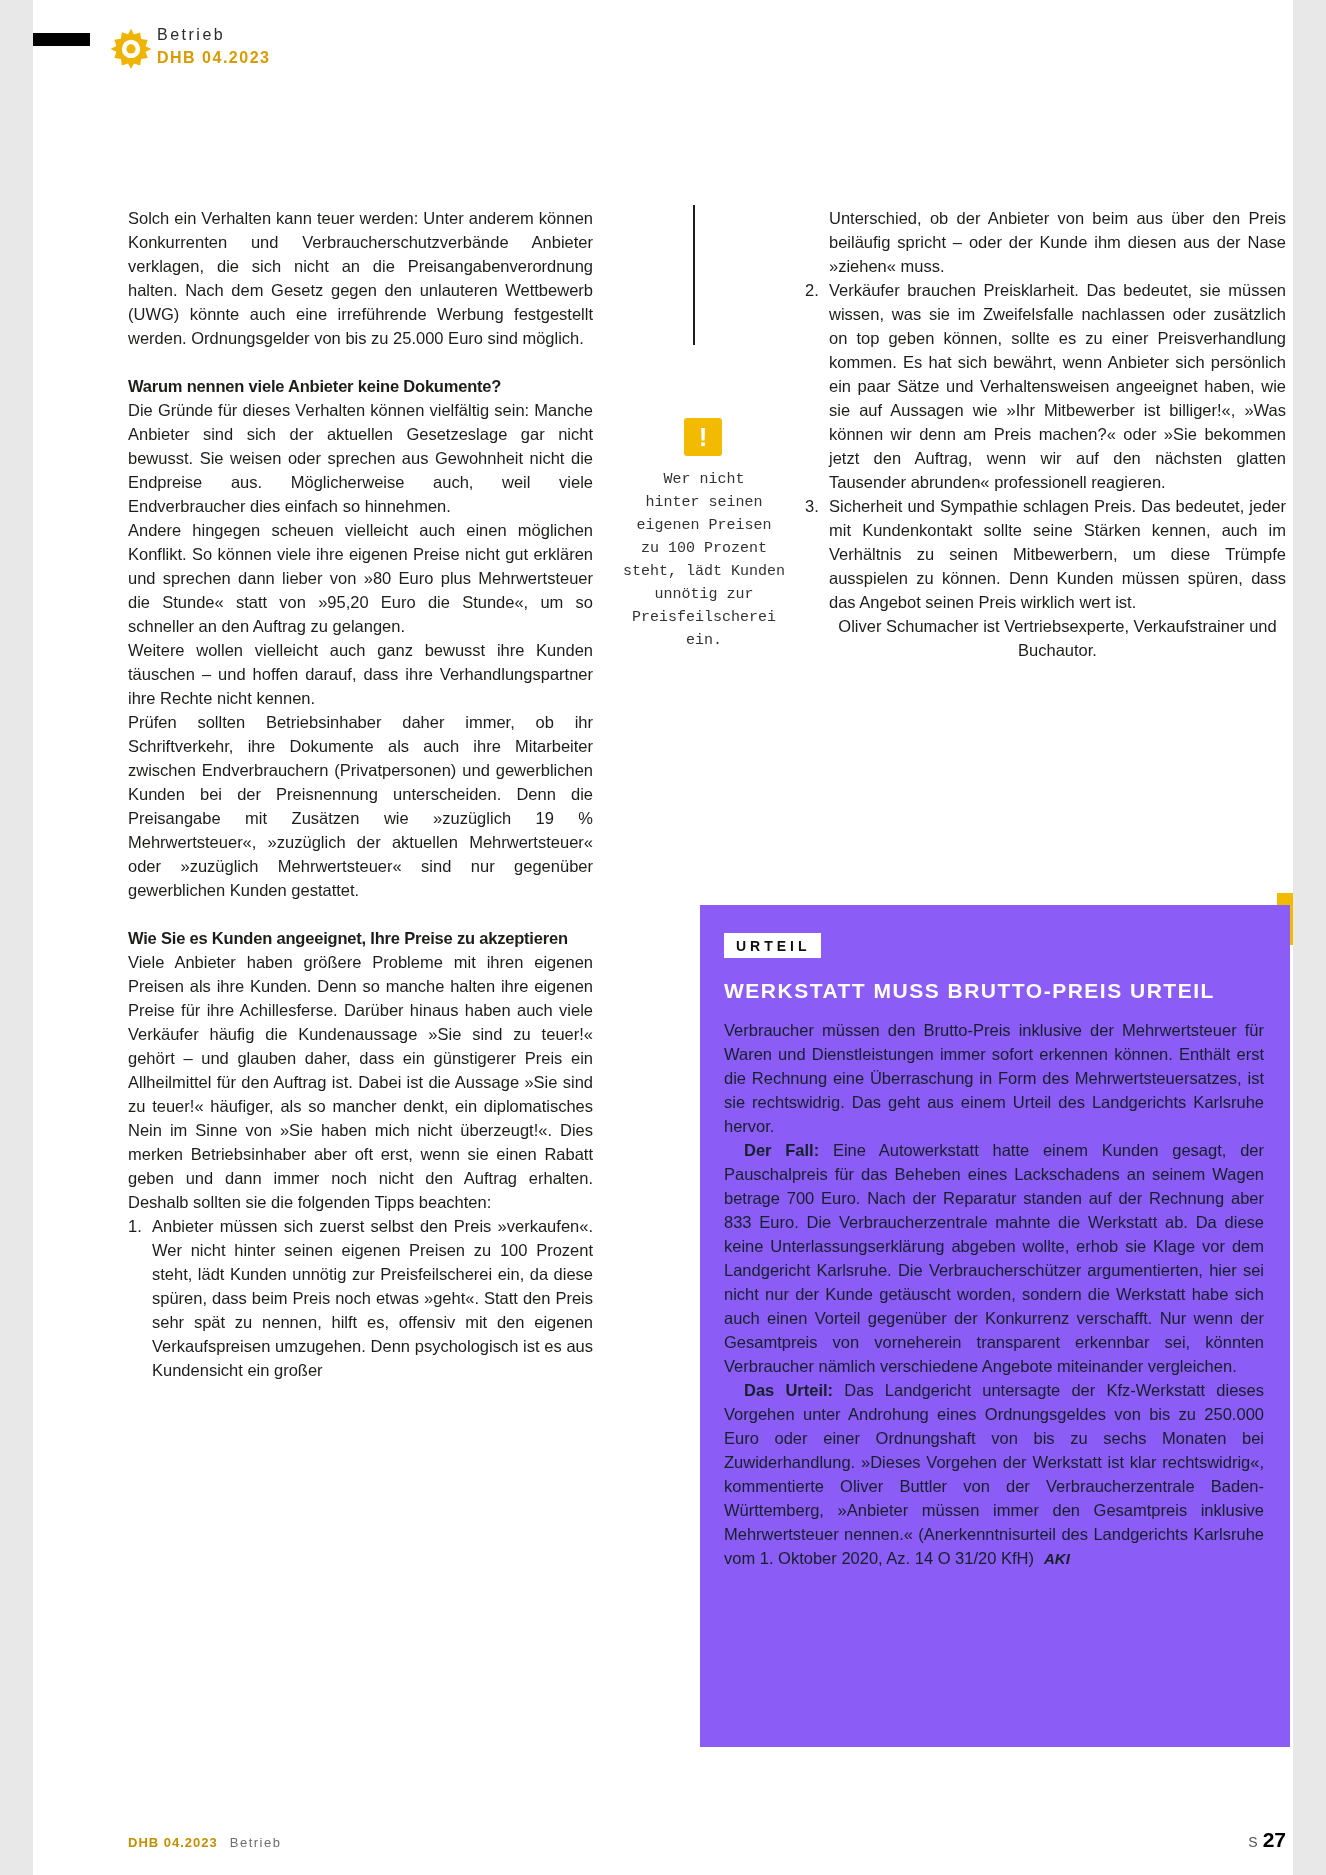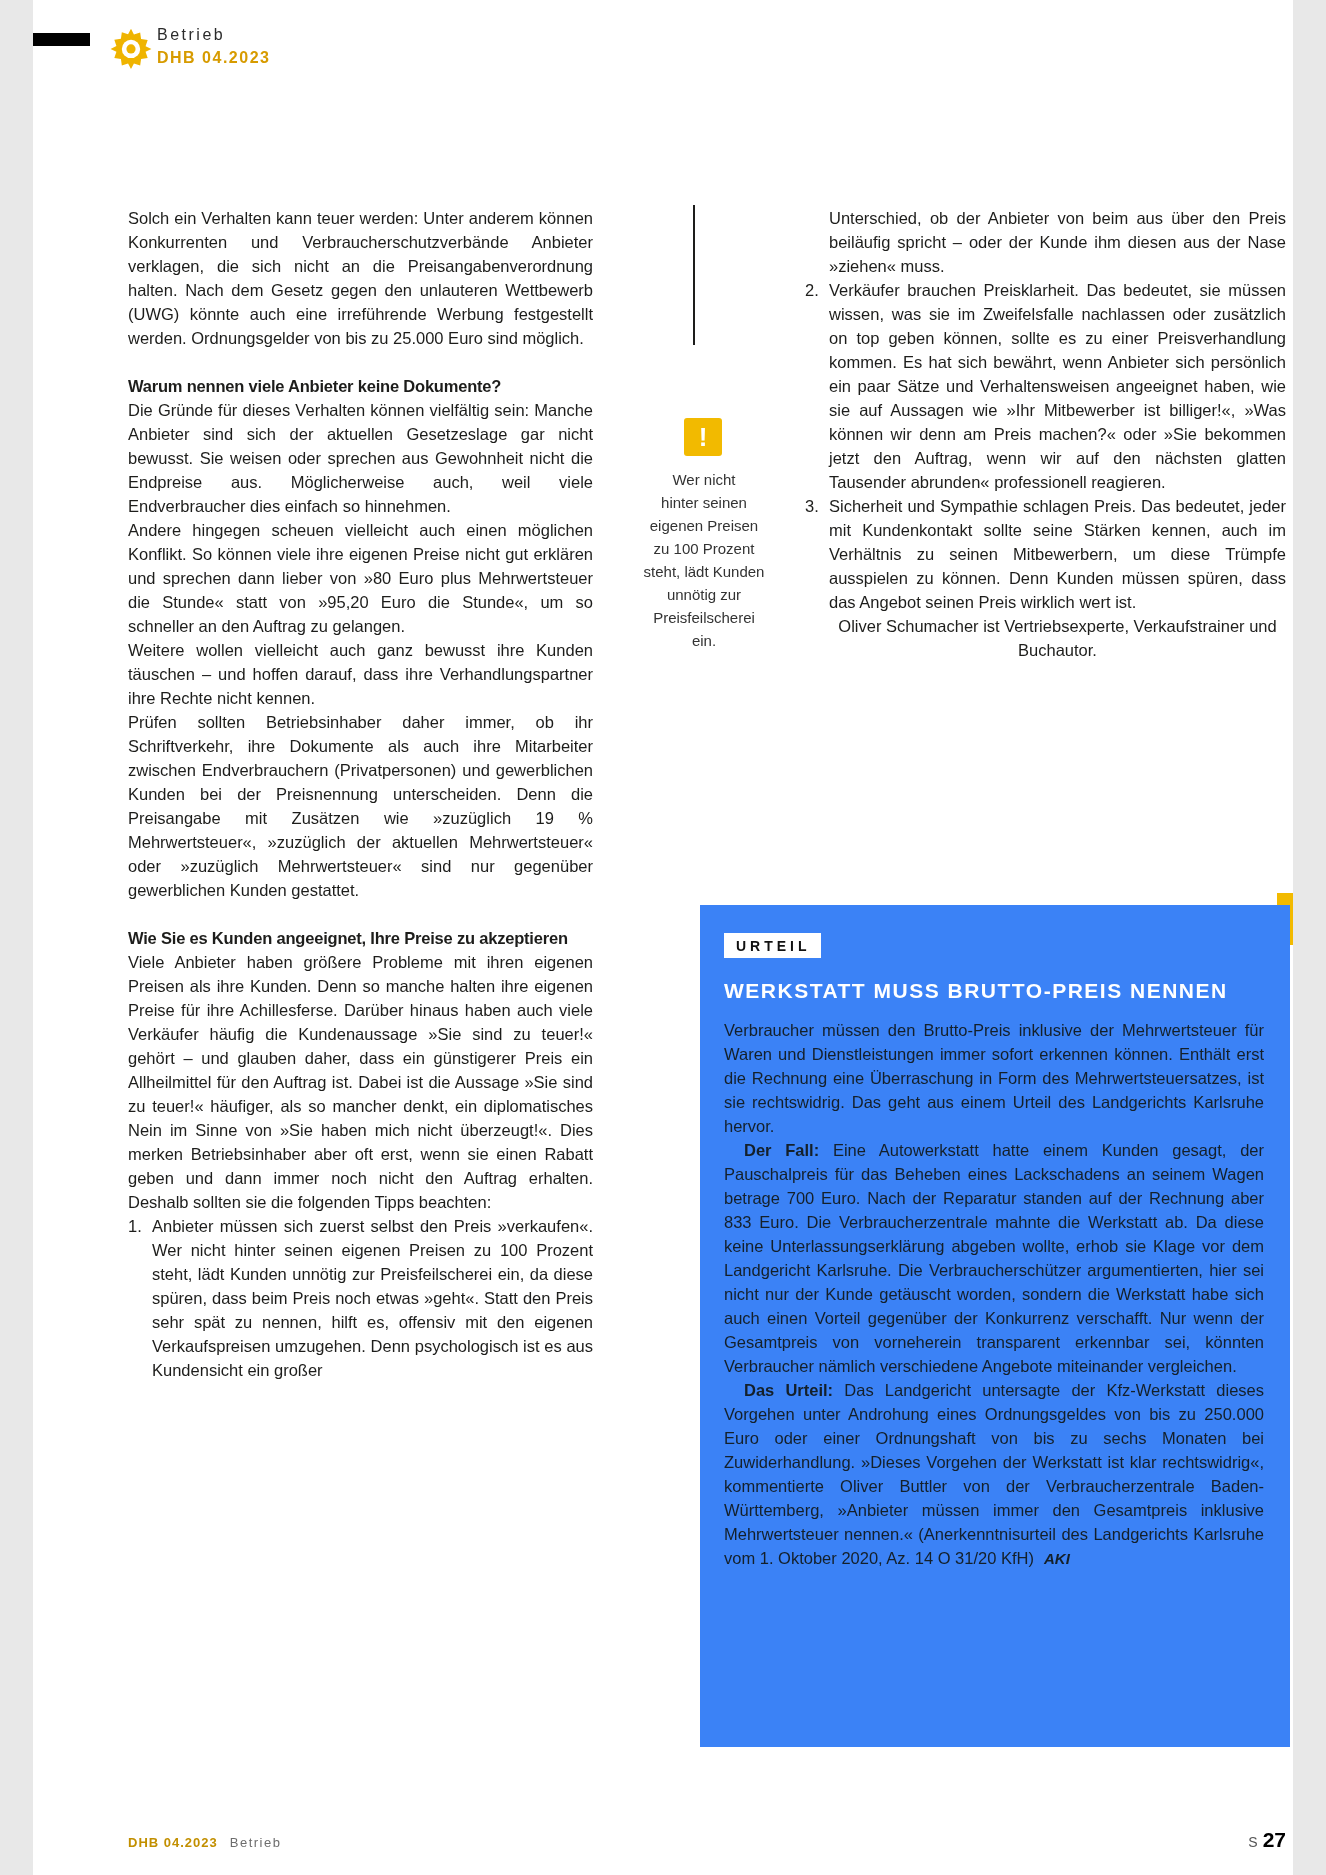--- a/index.html
+++ b/index.html
@@ -40,30 +40,30 @@
   .column-divider { position:absolute; left:660px; top:205px; width:2px; height:140px; background:#1d1d1b; }
   .excl-icon {
     position:absolute; left:651px; top:418px;
     width:38px; height:38px; background:#F2BA00; border-radius:3px;
     display:flex; align-items:center; justify-content:center;
     color:#ffffff; font-weight:bold; font-size:26px;
     font-family:"Liberation Sans", sans-serif;
   }
   .pull-quote {
     position:absolute; left:571px; top:468px; width:200px;
-    font-family:Liberation Sans, sans-serif;
+    font-family:Liberation Mono, monospace;
     font-size:15px; line-height:23px; color:#333333;
     text-align:center; white-space:pre-line;
   }
 
   
   .gold-corner { position:absolute; left:1244px; top:893px; width:48px; height:52px; background:#F2BA00; }
   .urteil-box {
     position:absolute; left:667px; top:905px; width:590px; min-height:842px;
-    background:#3b82f6;
+    background:#8b5cf6;
     padding:28px 26px 26px 24px;
   }
   .urteil-label {
     display:inline-block; background:#ffffff; color:#111111;
     font-size:14px; font-weight:bold; letter-spacing:4px;
     padding:5px 10px 4px 12px;
   }
   .urteil-heading {
     margin-top:20px; color:#ffffff; font-size:21px; font-weight:bold;
     letter-spacing:1.5px; line-height:26px;
@@ -143,21 +143,21 @@
     <div class="list-item">
       <span class="list-num">3.</span>
       <p>Sicherheit und Sympathie schlagen Preis. Das bedeutet, jeder mit Kundenkontakt sollte seine Stärken kennen, auch im Verhältnis zu seinen Mitbewerbern, um diese Trümpfe ausspielen zu können. Denn Kunden müssen spüren, dass das Angebot seinen Preis wirklich wert ist.</p>
     </div>
     <p class="author-bio">Oliver Schumacher ist Vertriebsexperte, Verkaufstrainer und Buchautor.</p>
   </div>
 
   <div class="gold-corner"></div>
   <div class="urteil-box">
     <span class="urteil-label">URTEIL</span>
-    <h2 class="urteil-heading">WERKSTATT MUSS BRUTTO-PREIS NENNEN</h2>
+    <h2 class="urteil-heading">WERKSTATT MUSS BRUTTO-PREIS URTEIL</h2>
     <p>Verbraucher müssen den Brutto-Preis inklusive der Mehrwertsteuer für Waren und Dienstleistungen immer sofort erkennen können. Enthält erst die Rechnung eine Überraschung in Form des Mehrwertsteuersatzes, ist sie rechtswidrig. Das geht aus einem Urteil des Landgerichts Karlsruhe hervor.</p>
     <p class="contig"><span class="lead-in">Der Fall:</span><span> Eine Autowerkstatt hatte einem Kunden gesagt, der Pauschalpreis für das Beheben eines Lackschadens an seinem Wagen betrage 700 Euro. Nach der Reparatur standen auf der Rechnung aber 833 Euro. Die Verbraucherzentrale mahnte die Werkstatt ab. Da diese keine Unterlassungserklärung abgeben wollte, erhob sie Klage vor dem Landgericht Karlsruhe. Die Verbraucherschützer argumentierten, hier sei nicht nur der Kunde getäuscht worden, sondern die Werkstatt habe sich auch einen Vorteil gegenüber der Konkurrenz verschafft. Nur wenn der Gesamtpreis von vorneherein transparent erkennbar sei, könnten Verbraucher nämlich verschiedene Angebote miteinander vergleichen.</span></p>
     <p class="contig"><span class="lead-in">Das Urteil:</span><span> Das Landgericht untersagte der Kfz-Werkstatt dieses Vorgehen unter Androhung eines Ordnungsgeldes von bis zu 250.000 Euro oder einer Ordnungshaft von bis zu sechs Monaten bei Zuwiderhandlung. »Dieses Vorgehen der Werkstatt ist klar rechtswidrig«, kommentierte Oliver Buttler von der Verbraucherzentrale Baden-Württemberg, »Anbieter müssen immer den Gesamtpreis inklusive Mehrwertsteuer nennen.« (Anerkenntnisurteil des Landgerichts Karlsruhe vom 1. Oktober 2020, Az. 14 O 31/20 KfH)</span><span class="byline">AKI</span></p>
   </div>
 
   <div class="footer">
     <div class="footer-left">
       <span class="footer-issue">DHB 04.2023</span>
       <span class="footer-section">Betrieb</span>
     </div>

